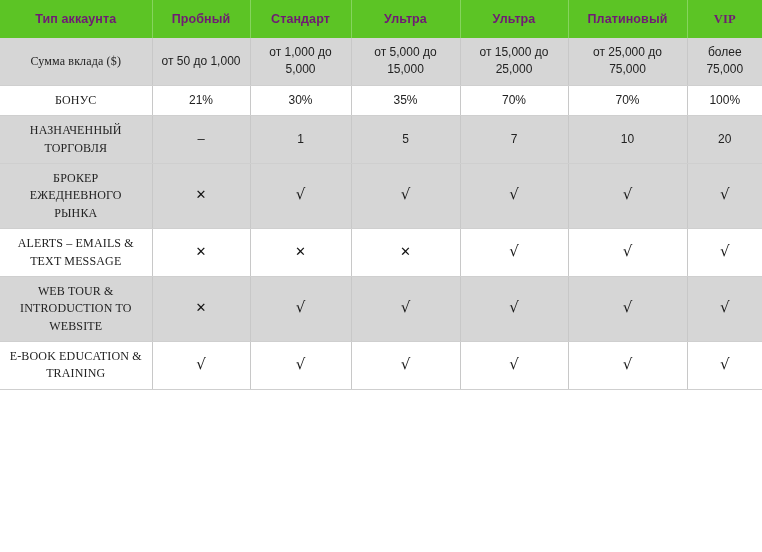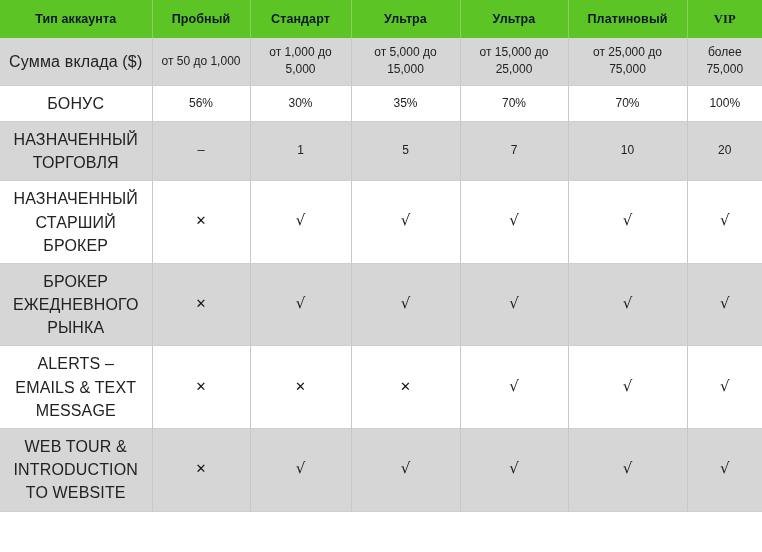--- a/index.html
+++ b/index.html
@@ -21,21 +21,21 @@
   .pricing-table col.c-label { width: 152px; }
   .pricing-table col.c-1 { width: 98px; }
   .pricing-table col.c-2 { width: 101px; }
   .pricing-table col.c-3 { width: 109px; }
   .pricing-table col.c-4 { width: 108px; }
   .pricing-table col.c-5 { width: 119px; }
   .pricing-table col.c-6 { width: 75px; }
 
   thead th {
     background: #5cc425;
-    color: #0f172a;
+    color: #701a75;
     font-size: 12.5px;
     font-weight: bold;
     height: 38px;
     padding: 0 12px;
     text-align: center;
     vertical-align: middle;
     border-right: 1px solid #86d45e;
     box-sizing: border-box;
     letter-spacing: 0.1px;
   }
@@ -50,24 +50,25 @@
     border-right: 1px solid #c8c8c8;
     border-bottom: 1px solid #cfcfcf;
     box-sizing: border-box;
     line-height: 1.45;
   }
   tbody td:last-child { border-right: none; }
   tbody tr.shade td { background: #d6d6d6; }
   tbody tr.plain td { background: #ffffff; }
 
   td.rowlabel {
-    font-size: 16px;
+    font-size: 12px;
     letter-spacing: 0.15px;
     padding-left: 8px;
     padding-right: 8px;
+    font-family: Liberation Serif, serif;
   }
 
   .mark-check {
     font-size: 15px;
     line-height: 1;
     color: #1b1b1b;
     font-family: "DejaVu Sans", sans-serif;
     font-weight: normal;
   }
   .mark-cross {
@@ -116,44 +117,35 @@
         <td class="rowlabel">Сумма вклада ($)</td>
         <td><span class="mark-text">от 50 до 1,000</span></td>
         <td><span class="mark-text">от 1,000 до 5,000</span></td>
         <td><span class="mark-text">от 5,000 до 15,000</span></td>
         <td><span class="mark-text">от 15,000 до 25,000</span></td>
         <td><span class="mark-text">от 25,000 до 75,000</span></td>
         <td><span class="mark-text">более 75,000</span></td>
       </tr>
       <tr class="plain">
         <td class="rowlabel">БОНУС</td>
-        <td><span class="mark-text">56%</span></td>
+        <td><span class="mark-text">21%</span></td>
         <td><span class="mark-text">30%</span></td>
         <td><span class="mark-text">35%</span></td>
         <td><span class="mark-text">70%</span></td>
         <td><span class="mark-text">70%</span></td>
         <td><span class="mark-text">100%</span></td>
       </tr>
       <tr class="shade">
         <td class="rowlabel">НАЗНАЧЕННЫЙ ТОРГОВЛЯ</td>
         <td><span class="mark-dash">–</span></td>
         <td><span class="mark-text">1</span></td>
         <td><span class="mark-text">5</span></td>
         <td><span class="mark-text">7</span></td>
         <td><span class="mark-text">10</span></td>
         <td><span class="mark-text">20</span></td>
-      </tr>
-      <tr class="plain">
-        <td class="rowlabel">НАЗНАЧЕННЫЙ СТАРШИЙ БРОКЕР</td>
-        <td><span class="mark-cross">✕</span></td>
-        <td><span class="mark-check">√</span></td>
-        <td><span class="mark-check">√</span></td>
-        <td><span class="mark-check">√</span></td>
-        <td><span class="mark-check">√</span></td>
-        <td><span class="mark-check">√</span></td>
       </tr>
       <tr class="shade">
         <td class="rowlabel">БРОКЕР ЕЖЕДНЕВНОГО РЫНКА</td>
         <td><span class="mark-cross">✕</span></td>
         <td><span class="mark-check">√</span></td>
         <td><span class="mark-check">√</span></td>
         <td><span class="mark-check">√</span></td>
         <td><span class="mark-check">√</span></td>
         <td><span class="mark-check">√</span></td>
       </tr>
@@ -168,14 +160,23 @@
       </tr>
       <tr class="shade">
         <td class="rowlabel">WEB TOUR &amp; INTRODUCTION TO WEBSITE</td>
         <td><span class="mark-cross">✕</span></td>
         <td><span class="mark-check">√</span></td>
         <td><span class="mark-check">√</span></td>
         <td><span class="mark-check">√</span></td>
         <td><span class="mark-check">√</span></td>
         <td><span class="mark-check">√</span></td>
       </tr>
+      <tr class="plain">
+        <td class="rowlabel">E-BOOK EDUCATION &amp; TRAINING</td>
+        <td><span class="mark-check">√</span></td>
+        <td><span class="mark-check">√</span></td>
+        <td><span class="mark-check">√</span></td>
+        <td><span class="mark-check">√</span></td>
+        <td><span class="mark-check">√</span></td>
+        <td><span class="mark-check">√</span></td>
+      </tr>
     </tbody>
 </table>
 
 </body></html>

